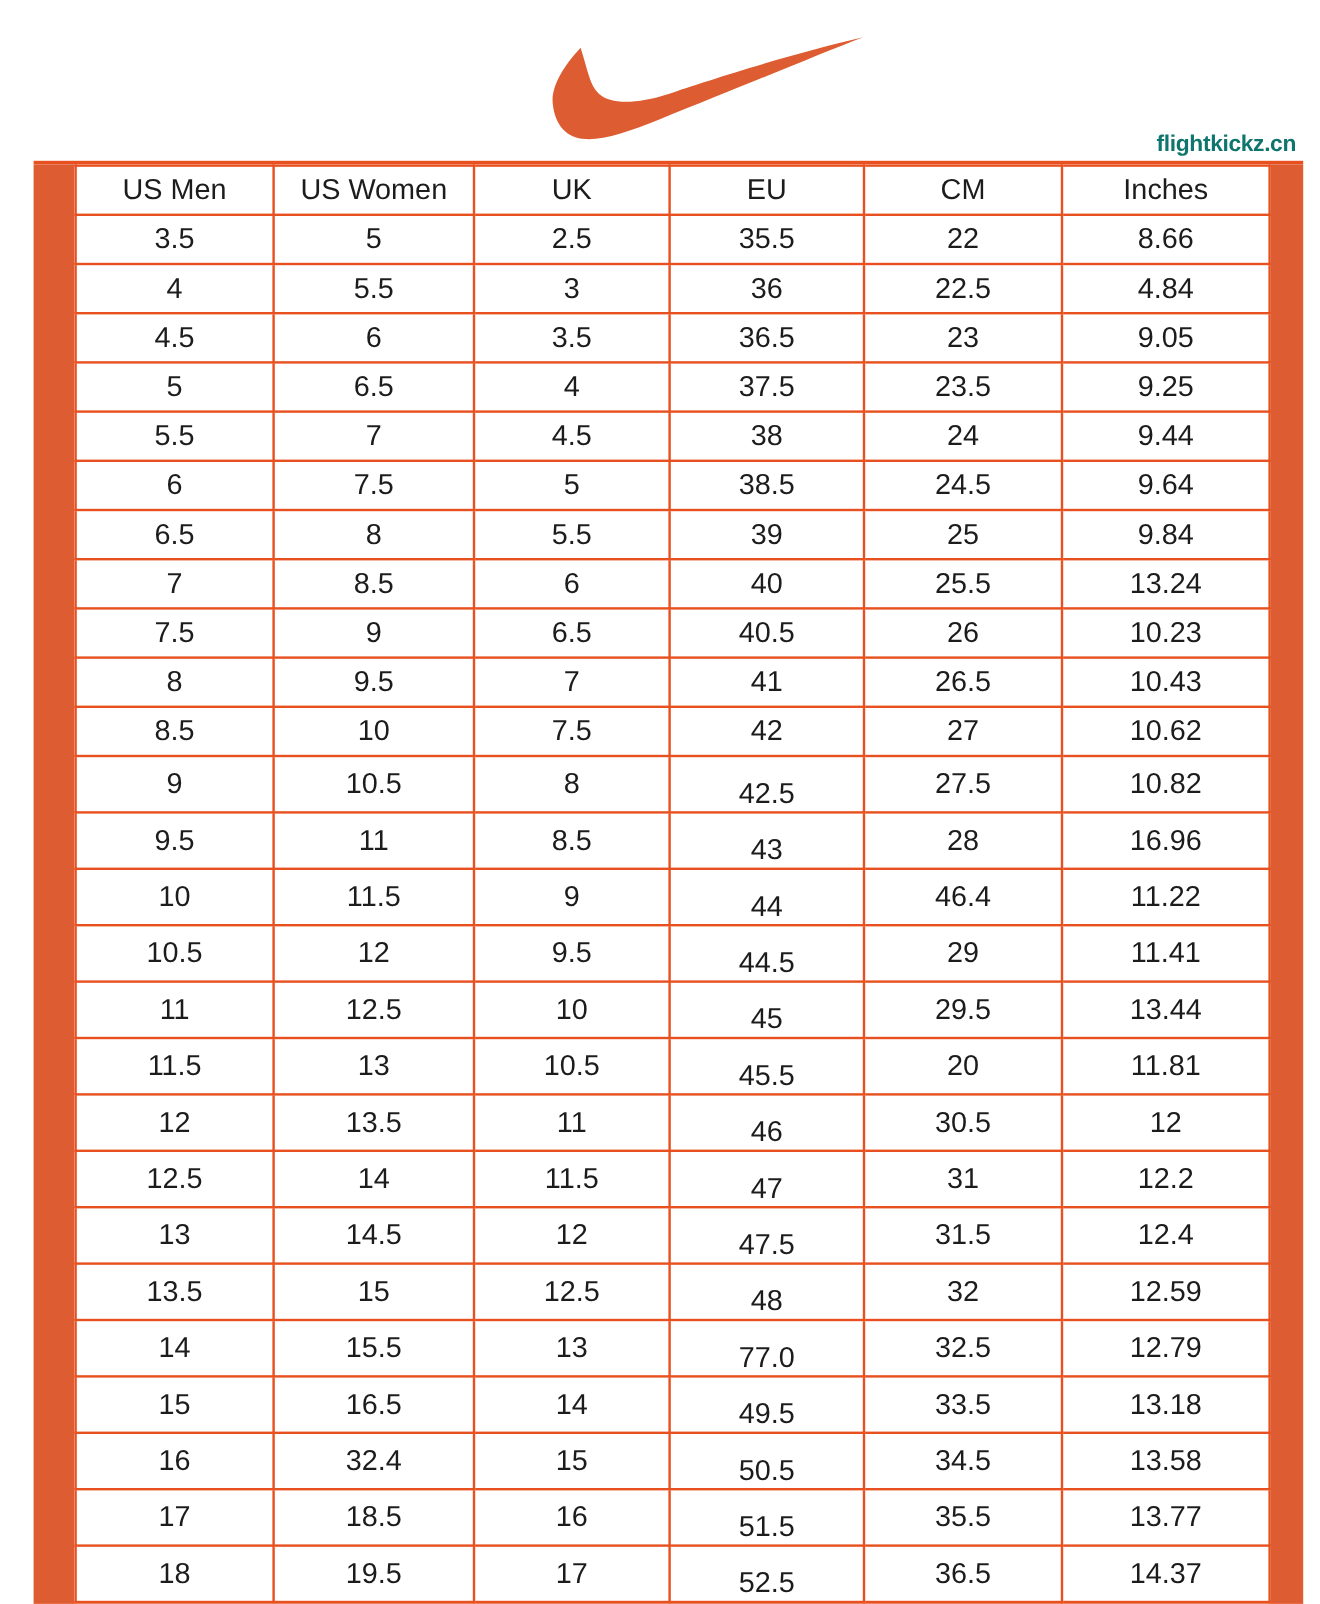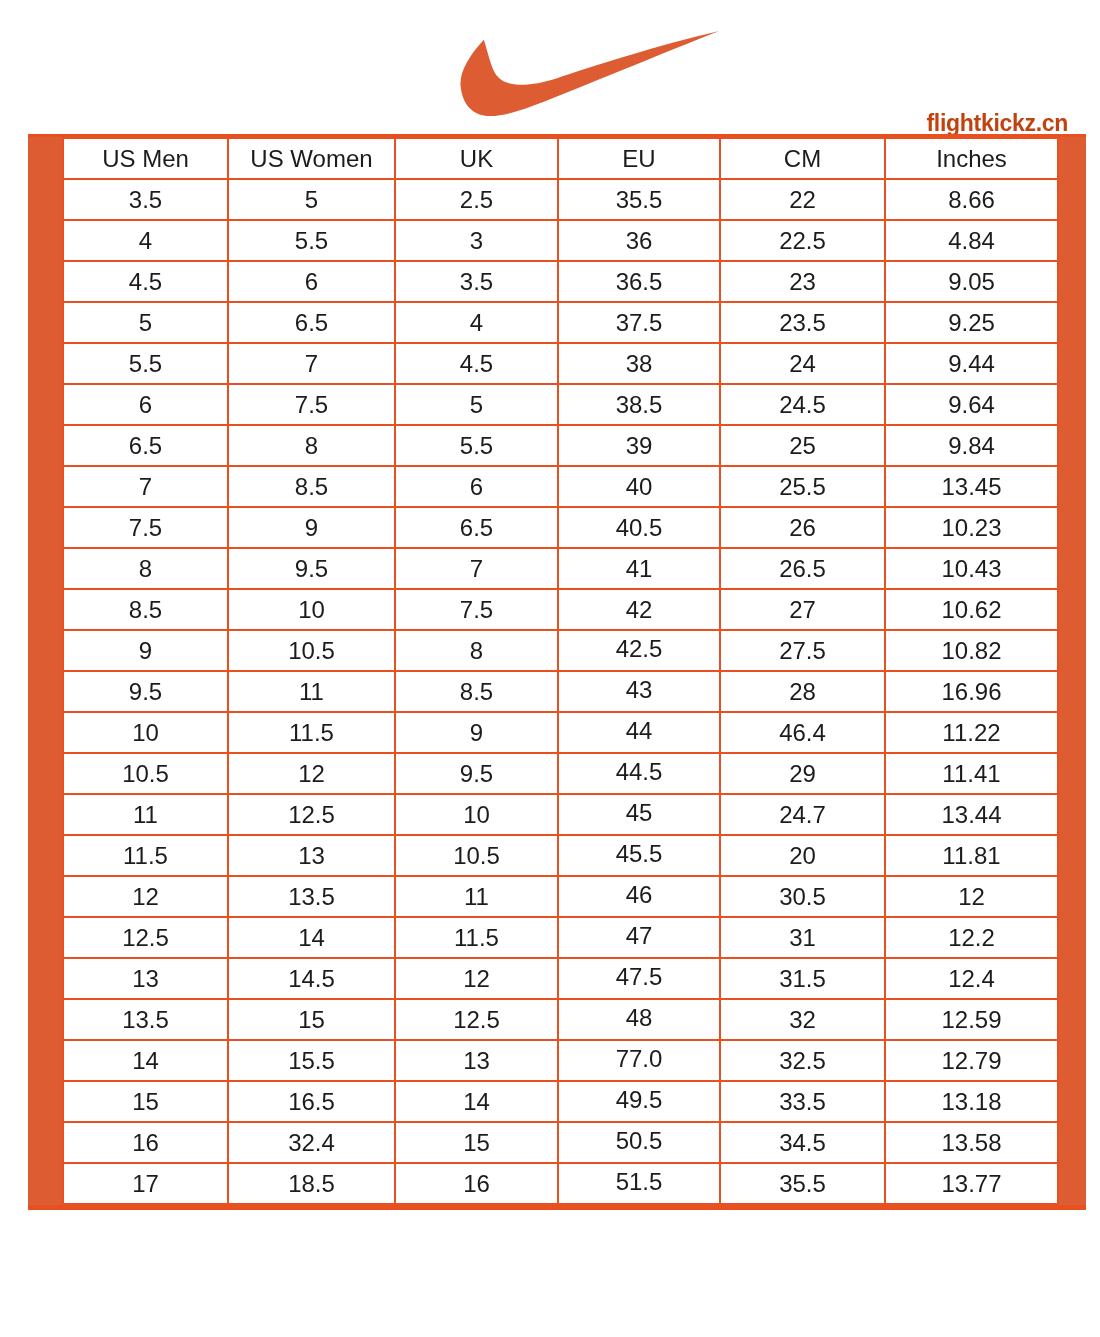--- a/index.html
+++ b/index.html
@@ -18,25 +18,25 @@
     overflow:hidden;
   }
   .swoosh{
     position:absolute;
     left:453px;top:26px;
     width:270px;height:94px;
   }
   .swoosh path{fill:var(--accent);}
   .site-label{
     position:absolute;
-    top:110px;right:32px;
-    font-size:23px;
+    top:110px;right:20px;
+    font-size:19px;
     font-weight:700;
     letter-spacing:-0.3px;
-    color:#c2410c;
+    color:#0f766e;
   }
   .table-wrap{
     position:absolute;
     left:28px;top:134px;
     display:flex;
     border-top:3px solid var(--border);
     border-bottom:5px solid var(--border);
   }
   .side-bar{background:var(--accent);}
   .side-bar.left{width:34px;}
@@ -53,21 +53,21 @@
     text-align:center;
     vertical-align:middle;
     font-size:24px;
     font-weight:400;
     color:var(--text);
     white-space:nowrap;
   }
   .size-table th{font-weight:400;}
   .size-table td.raised{
     vertical-align:top;
-    padding-top:4px;
+    padding-top:17px;
   }
 </style>
 </head>
 <body>
 
 <svg class="swoosh" viewBox="0 0 280 95" xmlns="http://www.w3.org/2000/svg" aria-hidden="true">
   <path d="M 32 13
            C 16 30, 6 48, 8 62
            C 10 80, 20 91, 36 92
            C 52 93, 75 85, 100 75
@@ -156,21 +156,21 @@
           <td>39</td>
           <td>25</td>
           <td>9.84</td>
         </tr>
         <tr>
           <td>7</td>
           <td>8.5</td>
           <td>6</td>
           <td>40</td>
           <td>25.5</td>
-          <td>13.45</td>
+          <td>13.24</td>
         </tr>
         <tr>
           <td>7.5</td>
           <td>9</td>
           <td>6.5</td>
           <td>40.5</td>
           <td>26</td>
           <td>10.23</td>
         </tr>
         <tr>
@@ -219,21 +219,21 @@
           <td>9.5</td>
           <td class="raised">44.5</td>
           <td>29</td>
           <td>11.41</td>
         </tr>
         <tr>
           <td>11</td>
           <td>12.5</td>
           <td>10</td>
           <td class="raised">45</td>
-          <td>24.7</td>
+          <td>29.5</td>
           <td>13.44</td>
         </tr>
         <tr>
           <td>11.5</td>
           <td>13</td>
           <td>10.5</td>
           <td class="raised">45.5</td>
           <td>20</td>
           <td>11.81</td>
         </tr>
@@ -294,16 +294,24 @@
           <td>13.58</td>
         </tr>
         <tr>
           <td>17</td>
           <td>18.5</td>
           <td>16</td>
           <td class="raised">51.5</td>
           <td>35.5</td>
           <td>13.77</td>
         </tr>
+        <tr>
+          <td>18</td>
+          <td>19.5</td>
+          <td>17</td>
+          <td class="raised">52.5</td>
+          <td>36.5</td>
+          <td>14.37</td>
+        </tr>
       </tbody>
   </table>
   <div class="side-bar right"></div>
 </div>
 
 </body></html>

